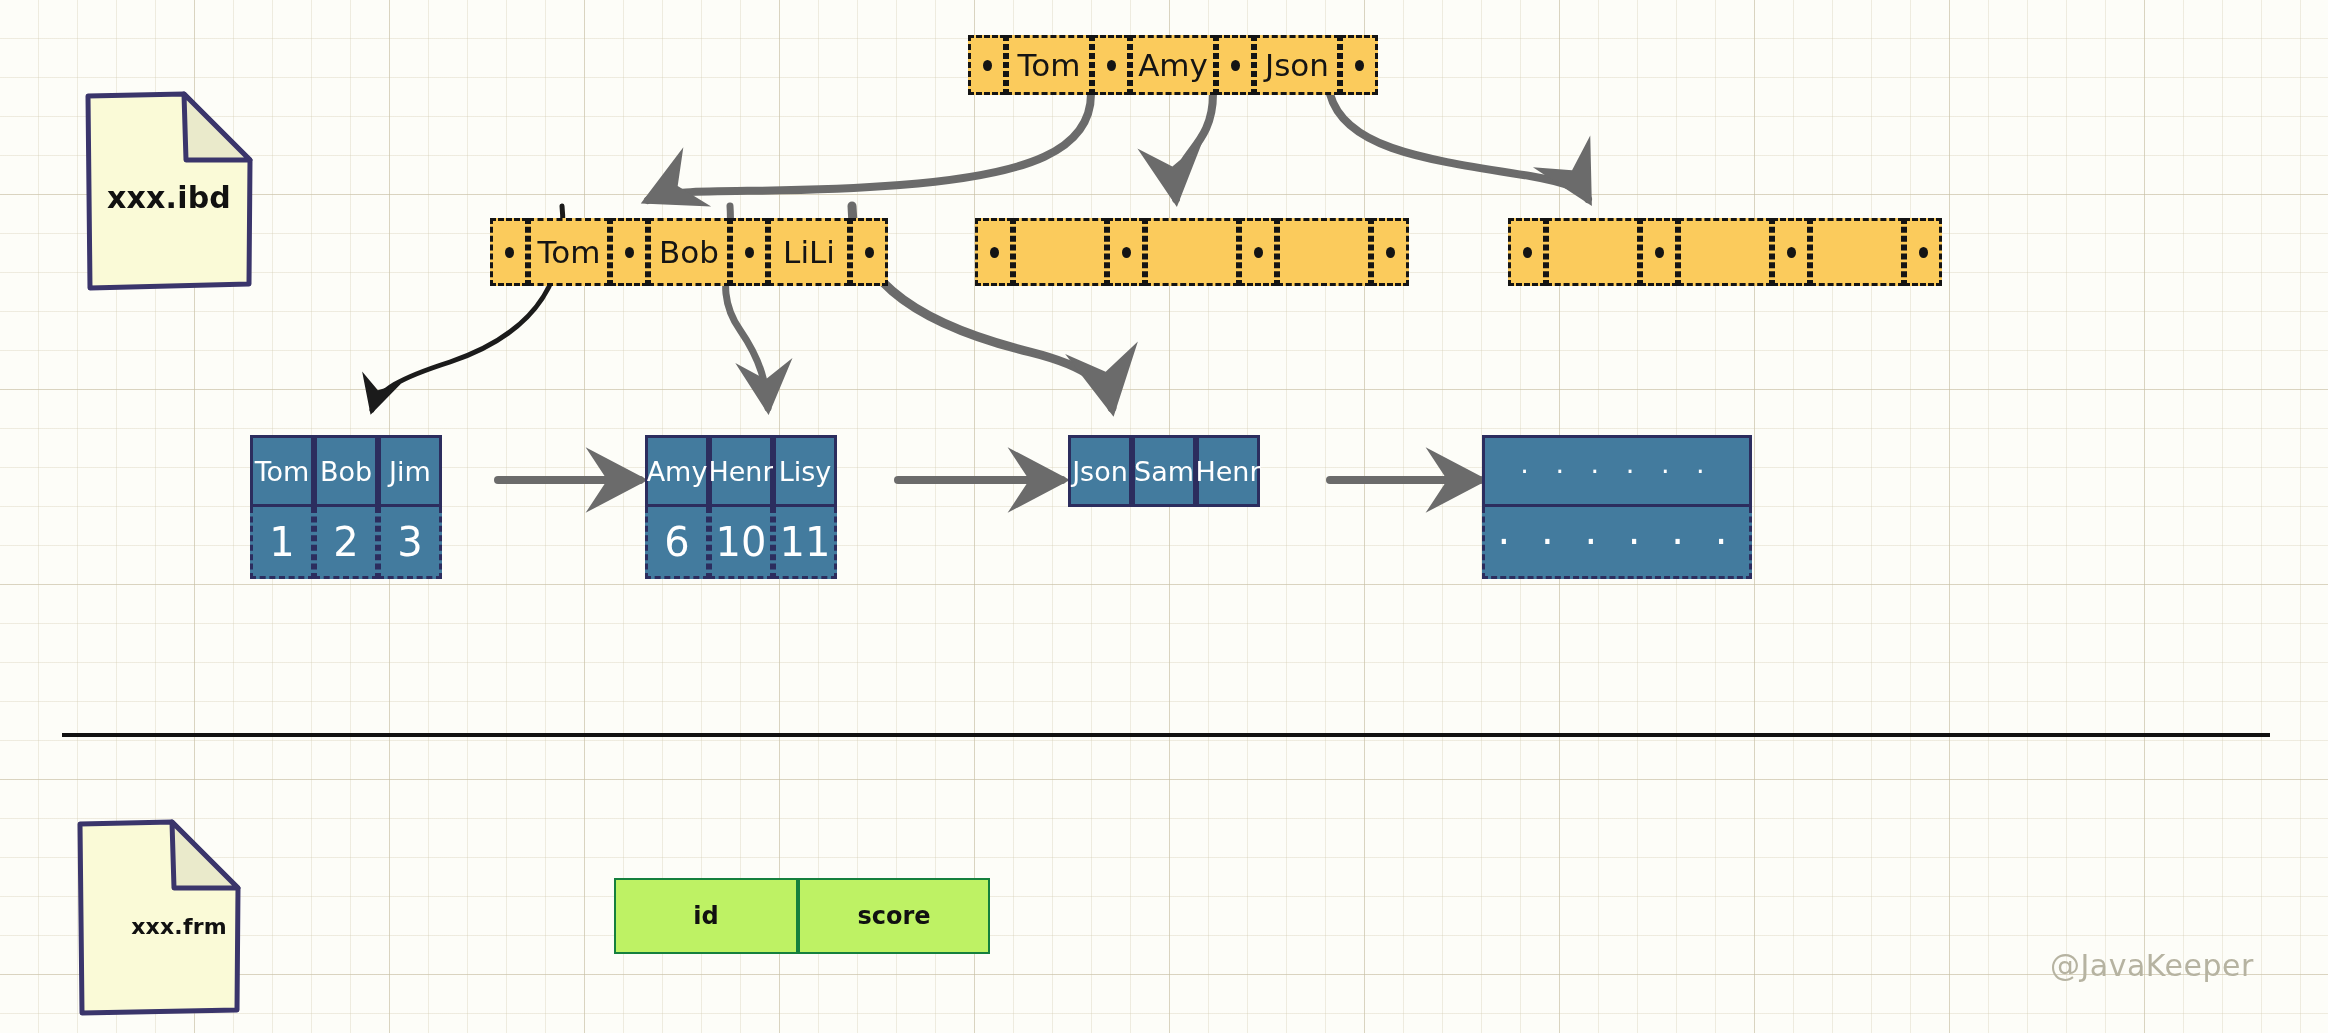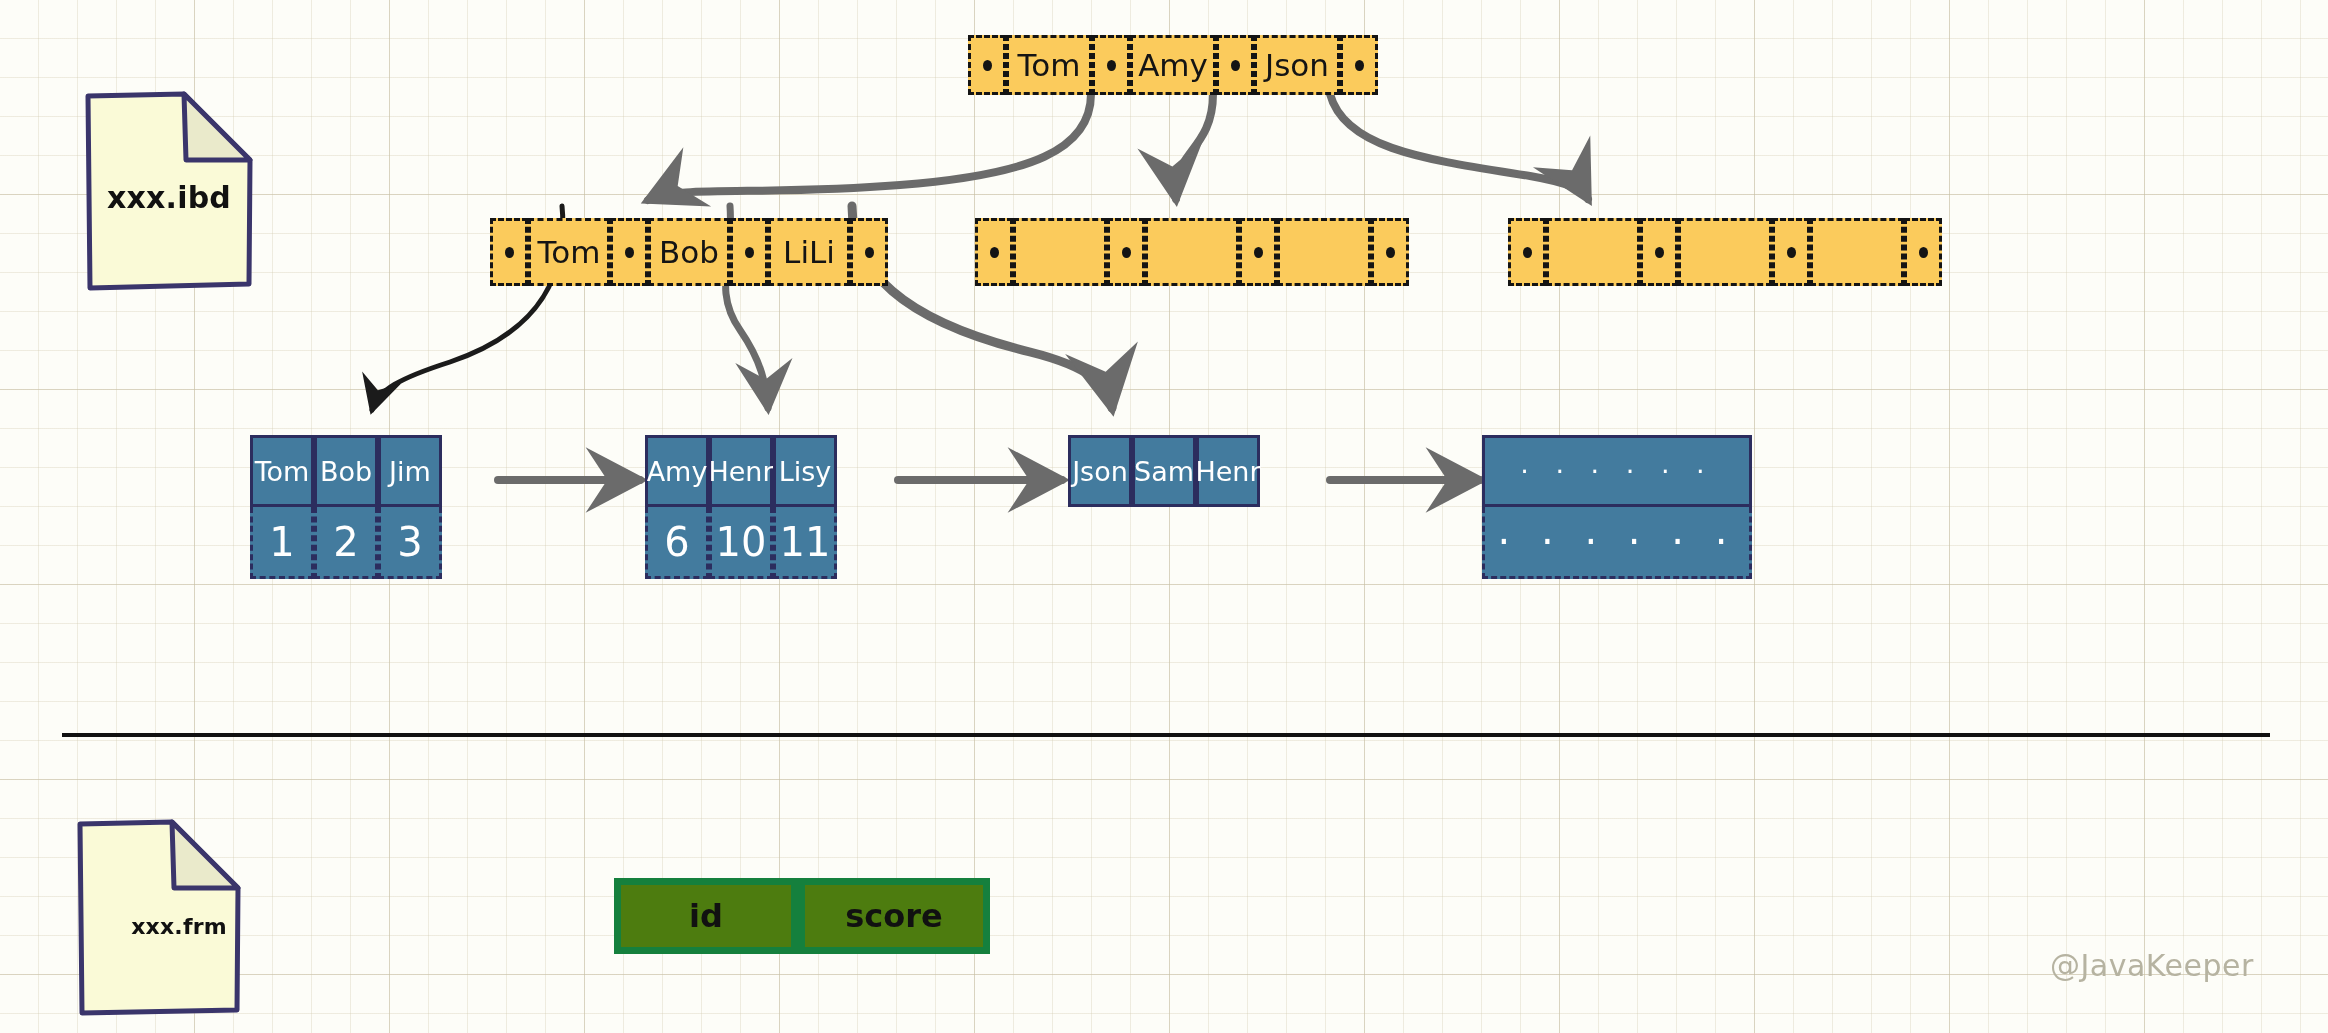--- a/index.html
+++ b/index.html
@@ -62,23 +62,23 @@
   }
   .leaf-row.vals .leaf-cell{
     height:72px;border:3px dashed #2c2d5e;border-top:none;font-size:40px;
   }
   .leaf-cell.w3{width:64px;}
   .leaf-cell.wide{width:270px;letter-spacing:9px;font-size:30px;}
 
   
   .schema{position:absolute;display:flex;}
   .schema-cell{
-    background:#4d7c0f;border:7px solid #15803d;box-sizing:border-box;
+    background:#bef264;border:2px solid #15803d;box-sizing:border-box;
     height:76px;display:flex;align-items:center;justify-content:center;
-    color:#111;font-size:32px;font-weight:700;
+    color:#111;font-size:24px;font-weight:700;
   }
 
   .watermark{
     position:absolute;color:#b6b3a1;font-size:30px;letter-spacing:.5px;
     font-family:"DejaVu Sans", sans-serif;
   }
 </style>
 </head>
 <body>
 

